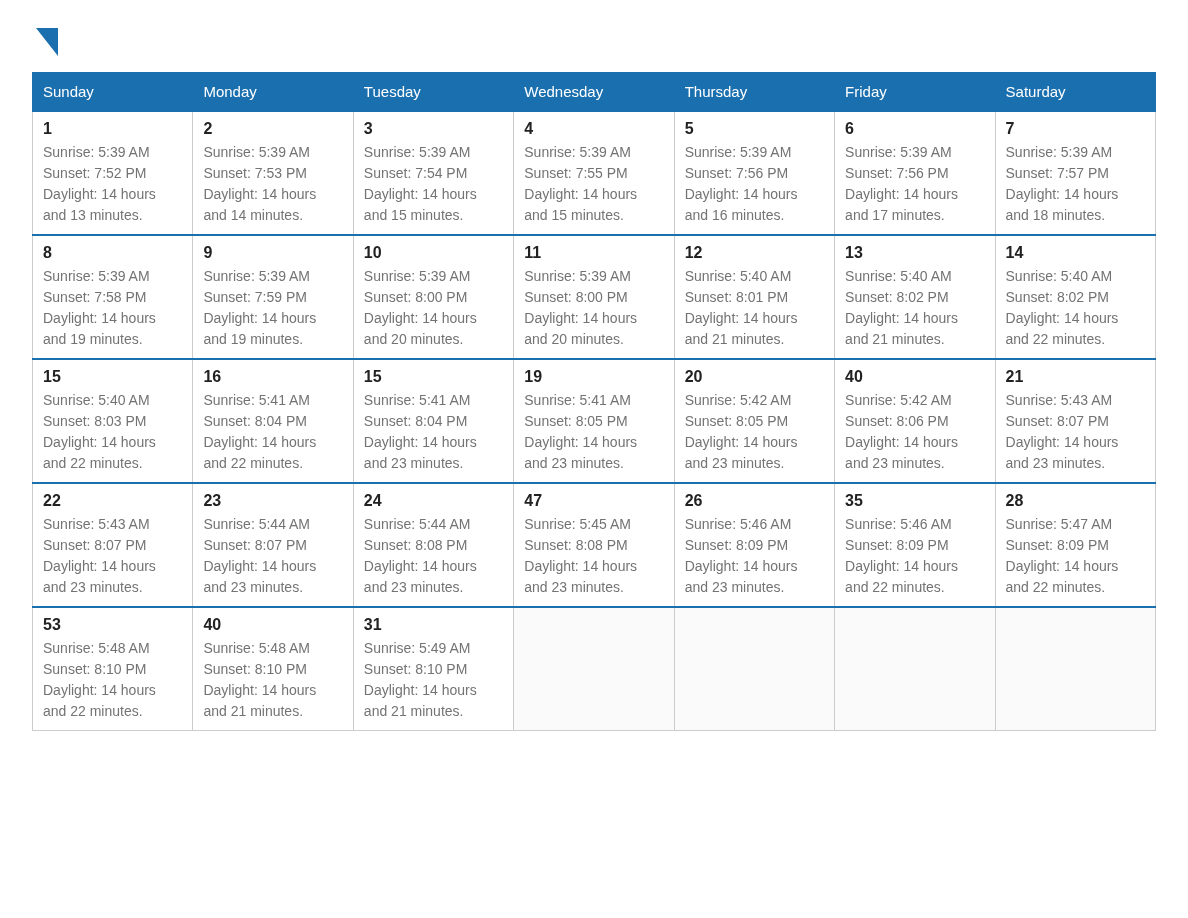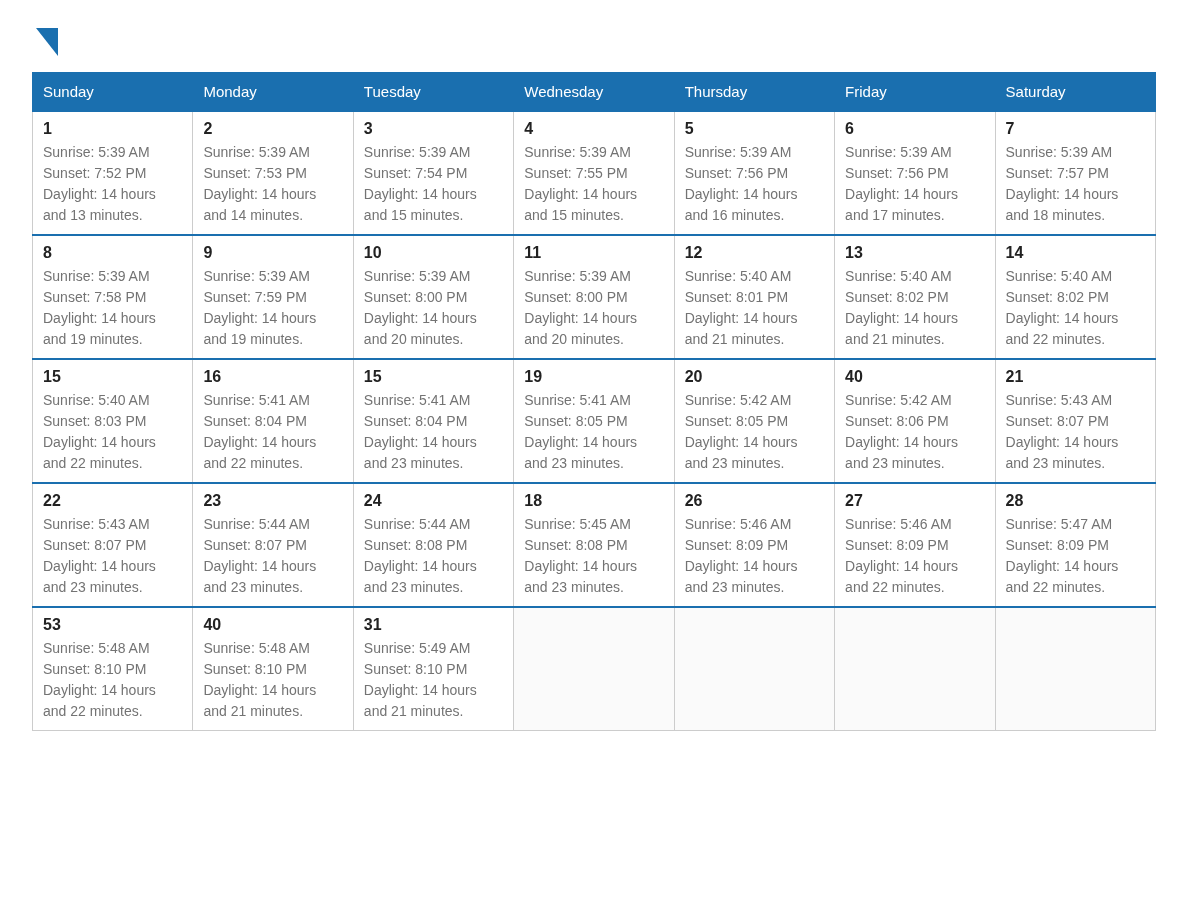--- a/index.html
+++ b/index.html
@@ -235,29 +235,29 @@
         </td>
         <td>
           <span class="day-number">23</span>
           <div class="day-info">Sunrise: 5:44 AM<br>Sunset: 8:07 PM<br>Daylight: 14 hours and 23 minutes.</div>
         </td>
         <td>
           <span class="day-number">24</span>
           <div class="day-info">Sunrise: 5:44 AM<br>Sunset: 8:08 PM<br>Daylight: 14 hours and 23 minutes.</div>
         </td>
         <td>
-          <span class="day-number">18</span>
+          <span class="day-number">47</span>
           <div class="day-info">Sunrise: 5:45 AM<br>Sunset: 8:08 PM<br>Daylight: 14 hours and 23 minutes.</div>
         </td>
         <td>
           <span class="day-number">26</span>
           <div class="day-info">Sunrise: 5:46 AM<br>Sunset: 8:09 PM<br>Daylight: 14 hours and 23 minutes.</div>
         </td>
         <td>
-          <span class="day-number">27</span>
+          <span class="day-number">35</span>
           <div class="day-info">Sunrise: 5:46 AM<br>Sunset: 8:09 PM<br>Daylight: 14 hours and 22 minutes.</div>
         </td>
         <td>
           <span class="day-number">28</span>
           <div class="day-info">Sunrise: 5:47 AM<br>Sunset: 8:09 PM<br>Daylight: 14 hours and 22 minutes.</div>
         </td>
       </tr>
       <tr>
         <td>
           <span class="day-number">53</span>

